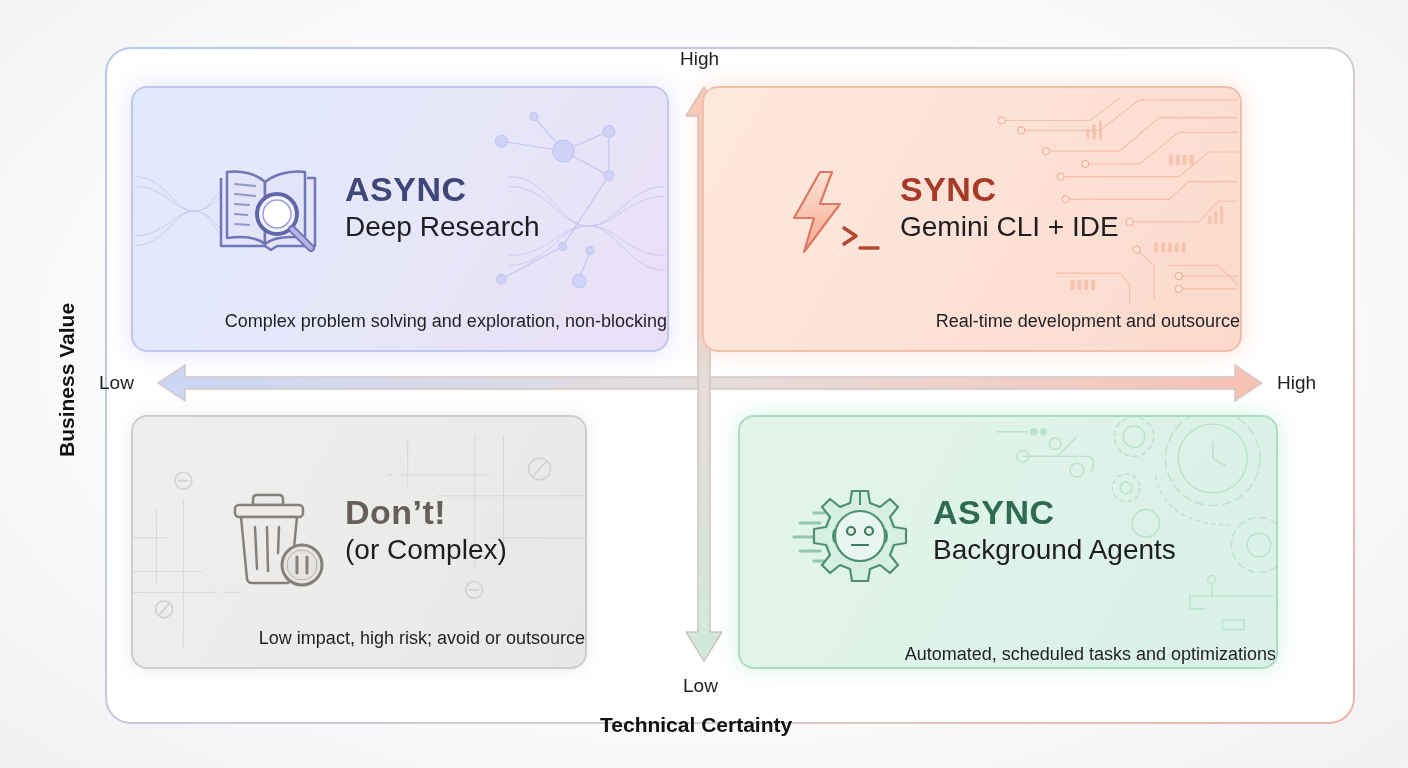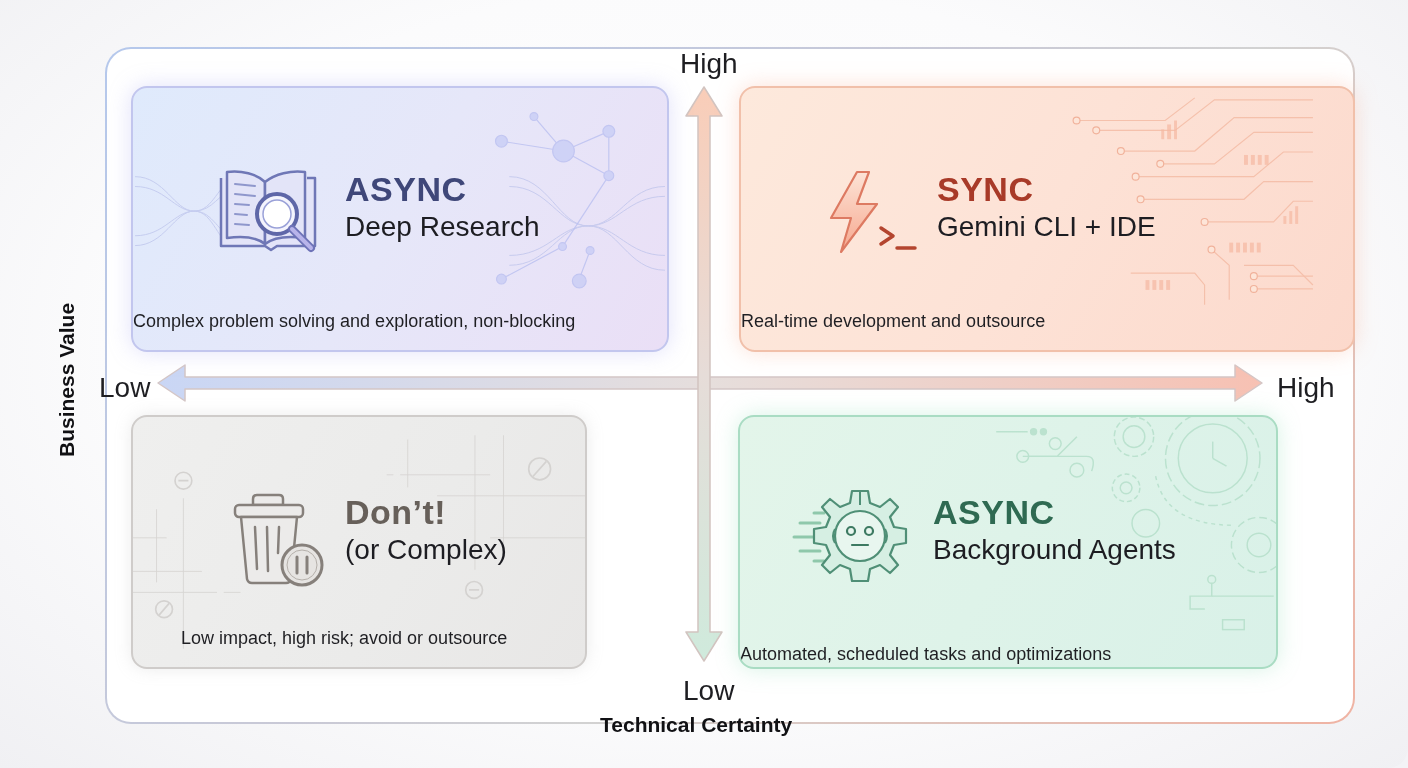--- a/index.html
+++ b/index.html
@@ -22,39 +22,39 @@
       linear-gradient(#ffffff, #ffffff) padding-box,
       linear-gradient(135deg, #b5c8ec 0%, #c9c9d6 45%, #d2d2d2 60%, #f0b3a3 100%) border-box;
   }
   .quad {
     position: absolute; border-radius: 16px; overflow: hidden;
     border: 2px solid;
   }
   .q-tl { left: 131px; top: 86px; width: 538px; height: 266px;
     background: linear-gradient(120deg, #dfeafc 0%, #e6e7f9 50%, #eadff6 100%);
     border-color: #c2c6ee; box-shadow: 0 0 22px rgba(170,170,240,0.35); }
-  .q-tr { left: 739px; top: 86px; width: 616px; height: 266px;
+  .q-tr { left: 702px; top: 86px; width: 540px; height: 266px;
     background: linear-gradient(120deg, #fde9dc 0%, #fde2d6 50%, #fcd9cc 100%);
     border-color: #f1c0aa; box-shadow: 0 0 22px rgba(250,170,140,0.35); }
   .q-bl { left: 131px; top: 415px; width: 456px; height: 254px;
     background: linear-gradient(120deg, #efefee 0%, #ebebea 60%, #e8e7e6 100%);
     border-color: #cfccca; box-shadow: 0 0 16px rgba(180,180,180,0.25); }
   .q-br { left: 738px; top: 415px; width: 540px; height: 254px;
     background: linear-gradient(120deg, #e3f5ea 0%, #def3e9 50%, #d9f1e8 100%);
     border-color: #a9dcc3; box-shadow: 0 0 22px rgba(140,220,180,0.35); }
 
   .deco { position: absolute; left: 0; top: 0; width: 100%; height: 100%; pointer-events: none; }
 
   .icon { position: absolute; }
   .title-block { position: absolute; }
   .big { font-weight: 700; font-size: 34px; line-height: 1; letter-spacing: 0.5px; }
   .sub { font-size: 28px; line-height: 1.1; color: #1d1d22; margin-top: 6px; }
-  .desc { position: absolute; left: 0; width: 100%; text-align: left; font-size: 18px; color: #1f1f23; }
-
-  .axis-label { position: absolute; font-size: 28px; color: #1e1e22; }
+  .desc { position: absolute; left: 0; width: 100%; text-align: right; font-size: 18px; color: #1f1f23; }
+
+  .axis-label { position: absolute; font-size: 19px; color: #1e1e22; }
   .axis-title { position: absolute; font-size: 21px; font-weight: 700; color: #111114; }
   .axis-title.vertical { transform: rotate(-90deg); transform-origin: center; white-space: nowrap; }
   svg.axes { position: absolute; left: 0; top: 0; }
 </style>
 </head>
 <body>
 
 <div class="canvas"></div>
 <div class="frame"></div>
 

